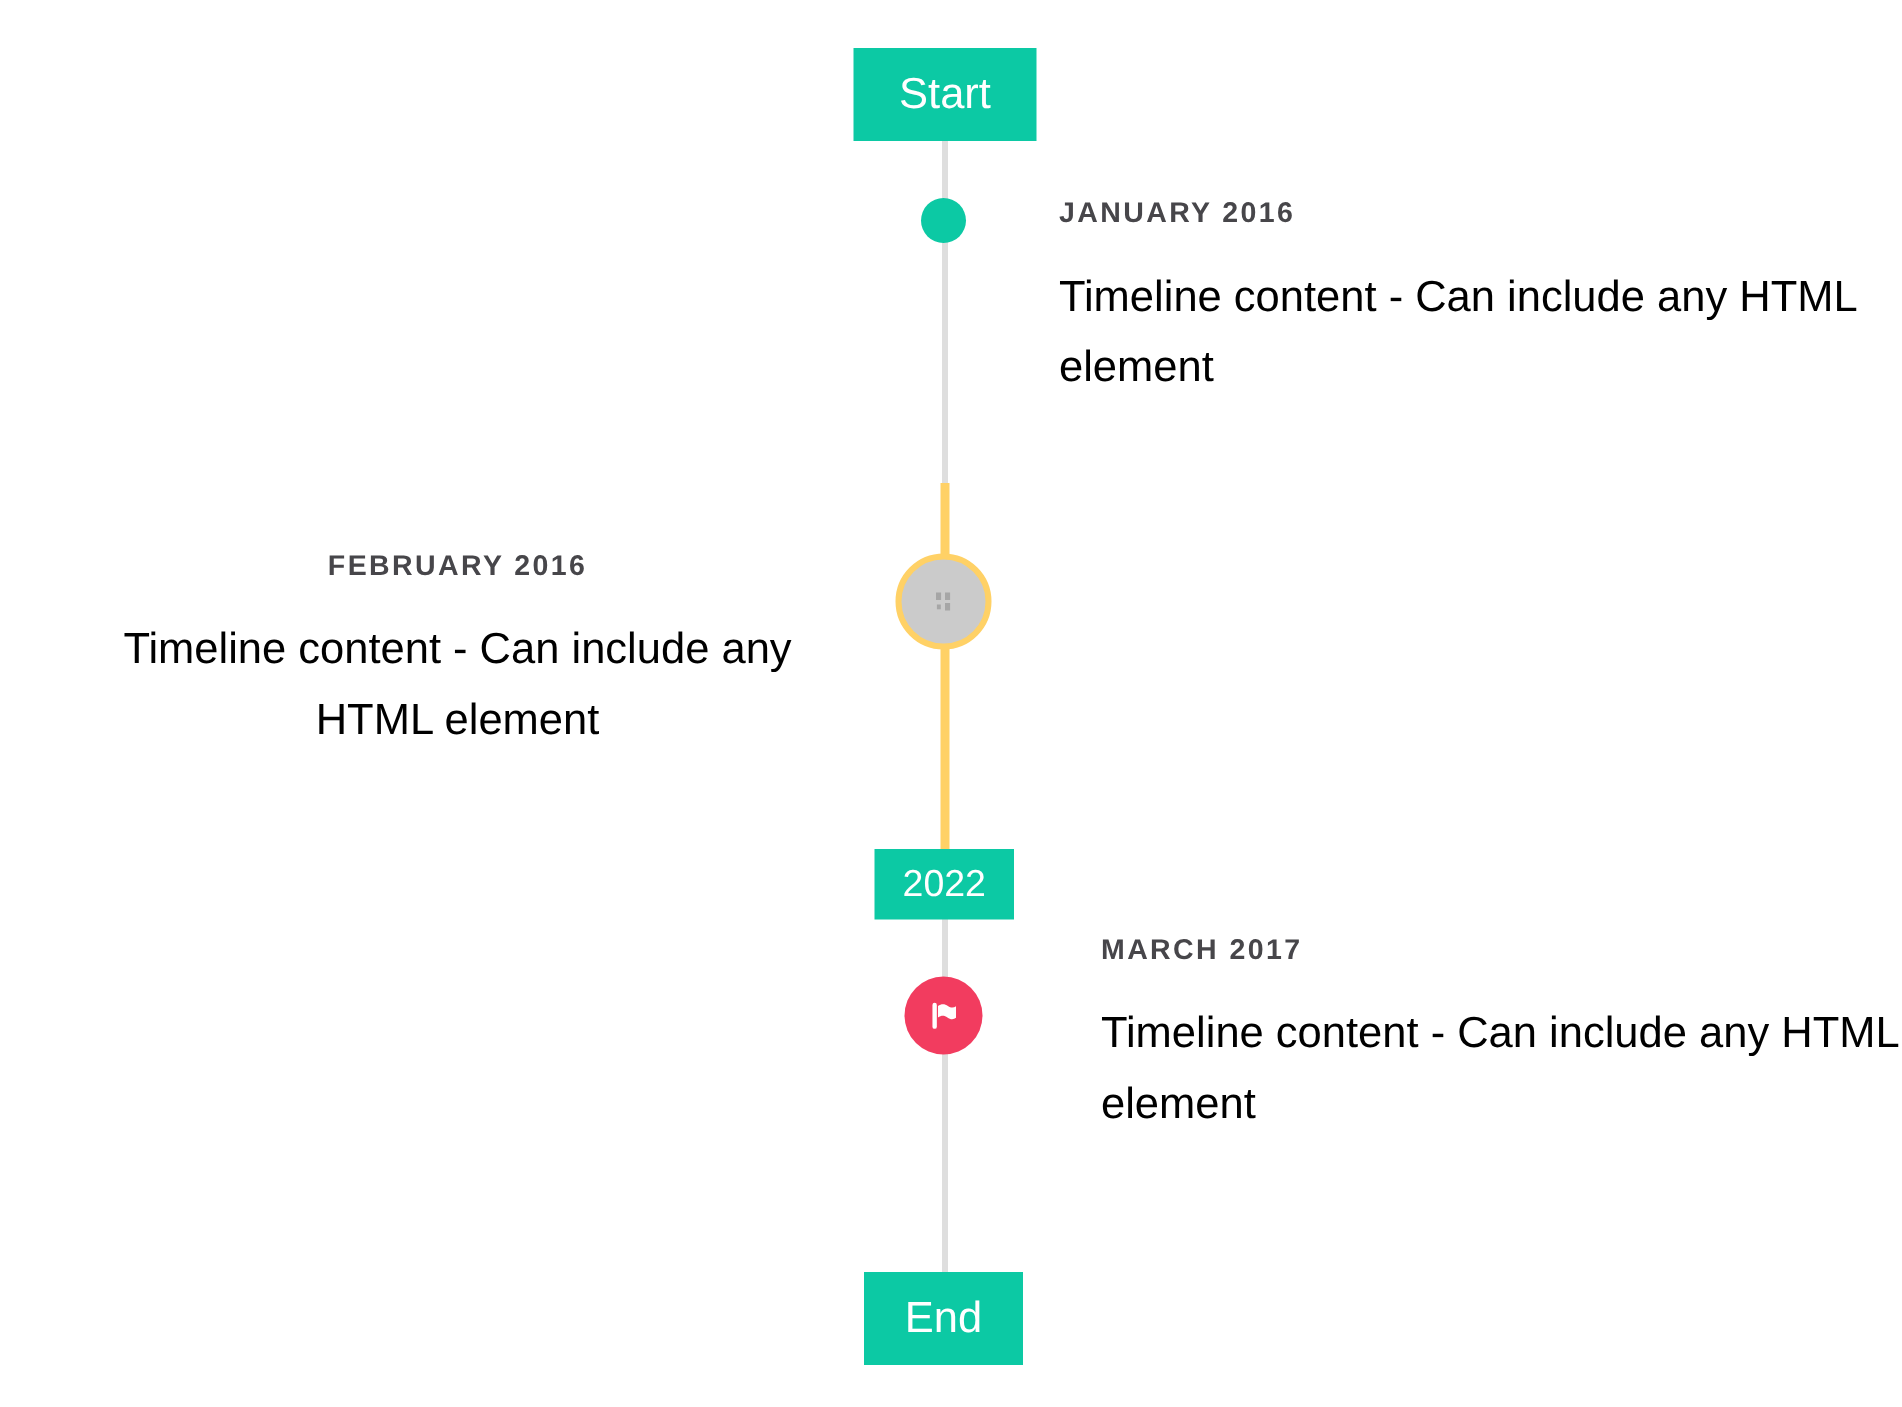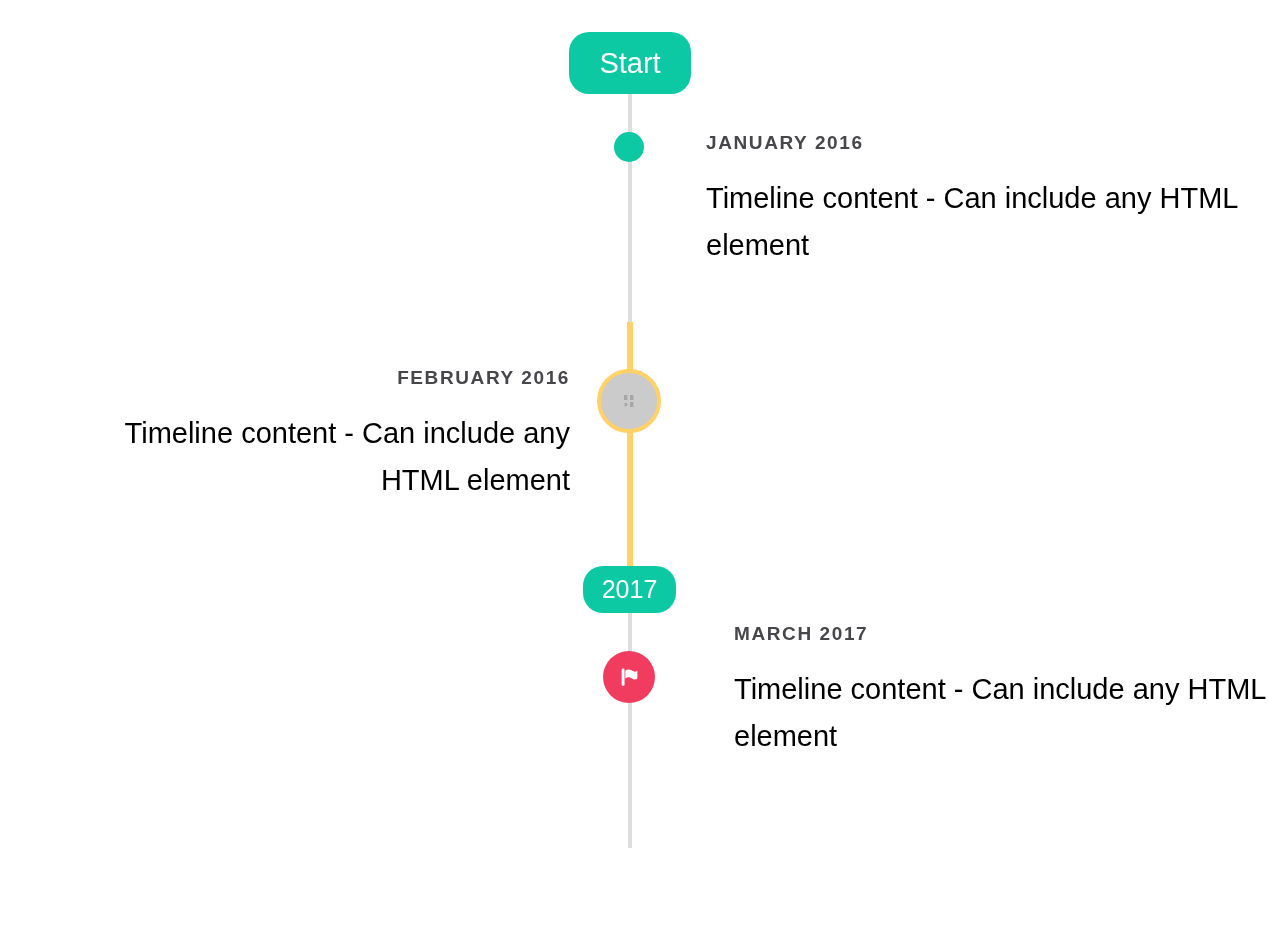--- a/index.html
+++ b/index.html
@@ -18,21 +18,21 @@
   }
   .line-yellow {
     position: absolute; left: 627px; top: 322px;
     width: 6px; height: 244px; background: #ffd166; z-index: 1;
   }
 
   
   .badge {
     position: absolute; z-index: 3;
     background: #0cc9a4; color: #ffffff;
-    border-radius: 20px;
+    border-radius: 0;
     display: flex; align-items: center; justify-content: center;
   }
   .badge-start { left: 569px; top: 32px;  width: 122px; height: 62px; font-size: 29px; }
   .badge-year  { left: 583px; top: 566px; width: 93px;  height: 47px; font-size: 25px; }
   .badge-end   { left: 576px; top: 848px; width: 106px; height: 62px; font-size: 29px; }
 
   
   .marker { position: absolute; z-index: 2; border-radius: 50%; }
   .marker-dot {
     left: 614px; top: 132px; width: 30px; height: 30px; background: #0cc9a4;
@@ -49,21 +49,21 @@
     display: flex; align-items: center; justify-content: center;
     cursor: pointer;
   }
   .marker-flag svg { width: 26px; height: 26px; display: block; }
 
   
   .entry { position: absolute; z-index: 2; width: 540px; }
   .entry-right { text-align: left; }
   .entry-left  { text-align: right; }
   .entry-jan   { left: 706px; top: 133px; }
-  .entry-feb   { left: 40px;  top: 368px; width: 530px; }
+  .entry-feb   { left: 40px;  top: 368px; width: 530px; text-align: center; }
   .entry-mar   { left: 694px; top: 624px; margin-left: 40px; }
 
   .entry-title {
     font-size: 19px; font-weight: 700; letter-spacing: 1.6px;
     color: #47464a; line-height: 20px; cursor: pointer;
   }
   .entry-content {
     margin-top: 22px;
     font-size: 29px; line-height: 47px; color: #000000;
   }
@@ -92,29 +92,30 @@
         <rect x="3.6" y="9" width="2.6" height="3.2" fill="#a6a6a6"></rect>
         <rect x="9" y="8" width="3.4" height="5" fill="#a6a6a6"></rect>
       </svg>
     </span>
   </div>
   <div class="entry entry-left entry-feb">
     <div class="entry-title">FEBRUARY 2016</div>
     <div class="entry-content">Timeline content - Can include any HTML element</div>
   </div>
 
-  <div class="badge badge-year">2017</div>
+  <div class="badge badge-year">2022</div>
 
   <div class="marker marker-flag">
     <span style="display:block; line-height:0;">
       <svg viewBox="0 0 24 24" width="26" height="26">
         <rect x="5.2" y="4.2" width="2.7" height="16" rx="1.35" fill="#ffffff"></rect>
         <path d="M8.6 6.2 C10.6 4.7 12.7 4.7 14.7 6.1 C16.5 7.4 18.2 7.4 19.7 6.3 L19.7 13.4 C18.2 14.6 16.3 14.6 14.4 13.2 C12.5 11.8 10.6 11.8 8.6 13.3 Z" fill="#ffffff"></path>
       </svg>
     </span>
   </div>
   <div class="entry entry-right entry-mar">
     <div class="entry-title">MARCH 2017</div>
     <div class="entry-content">Timeline content - Can include any HTML element</div>
   </div>
 
+  <div class="badge badge-end">End</div>
 
 </div>
 
 </body></html>

